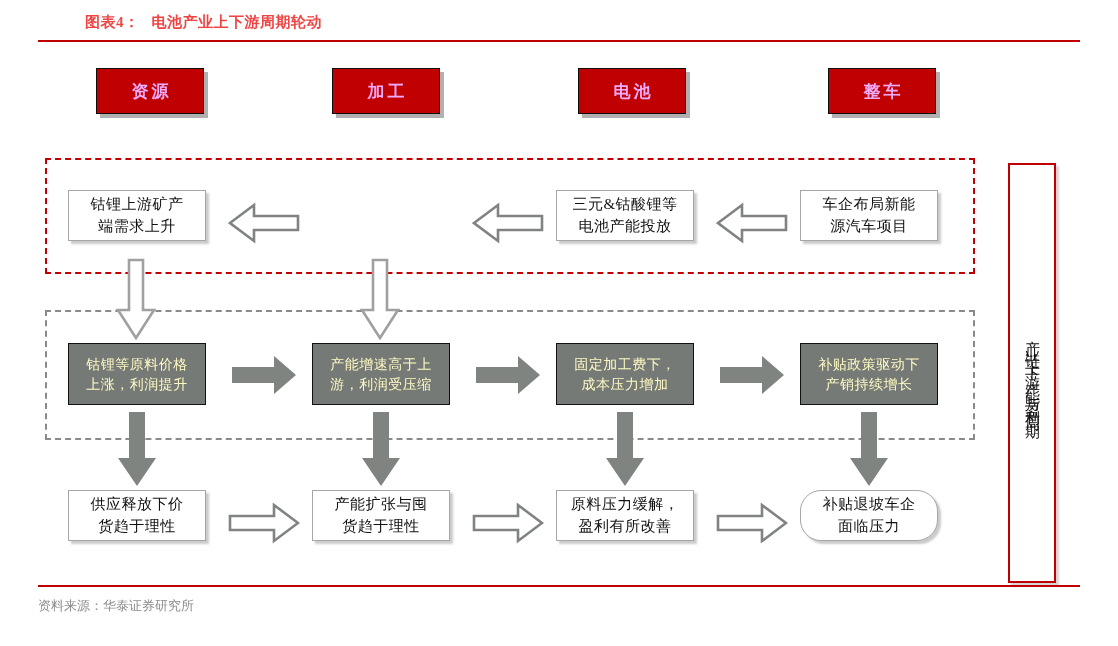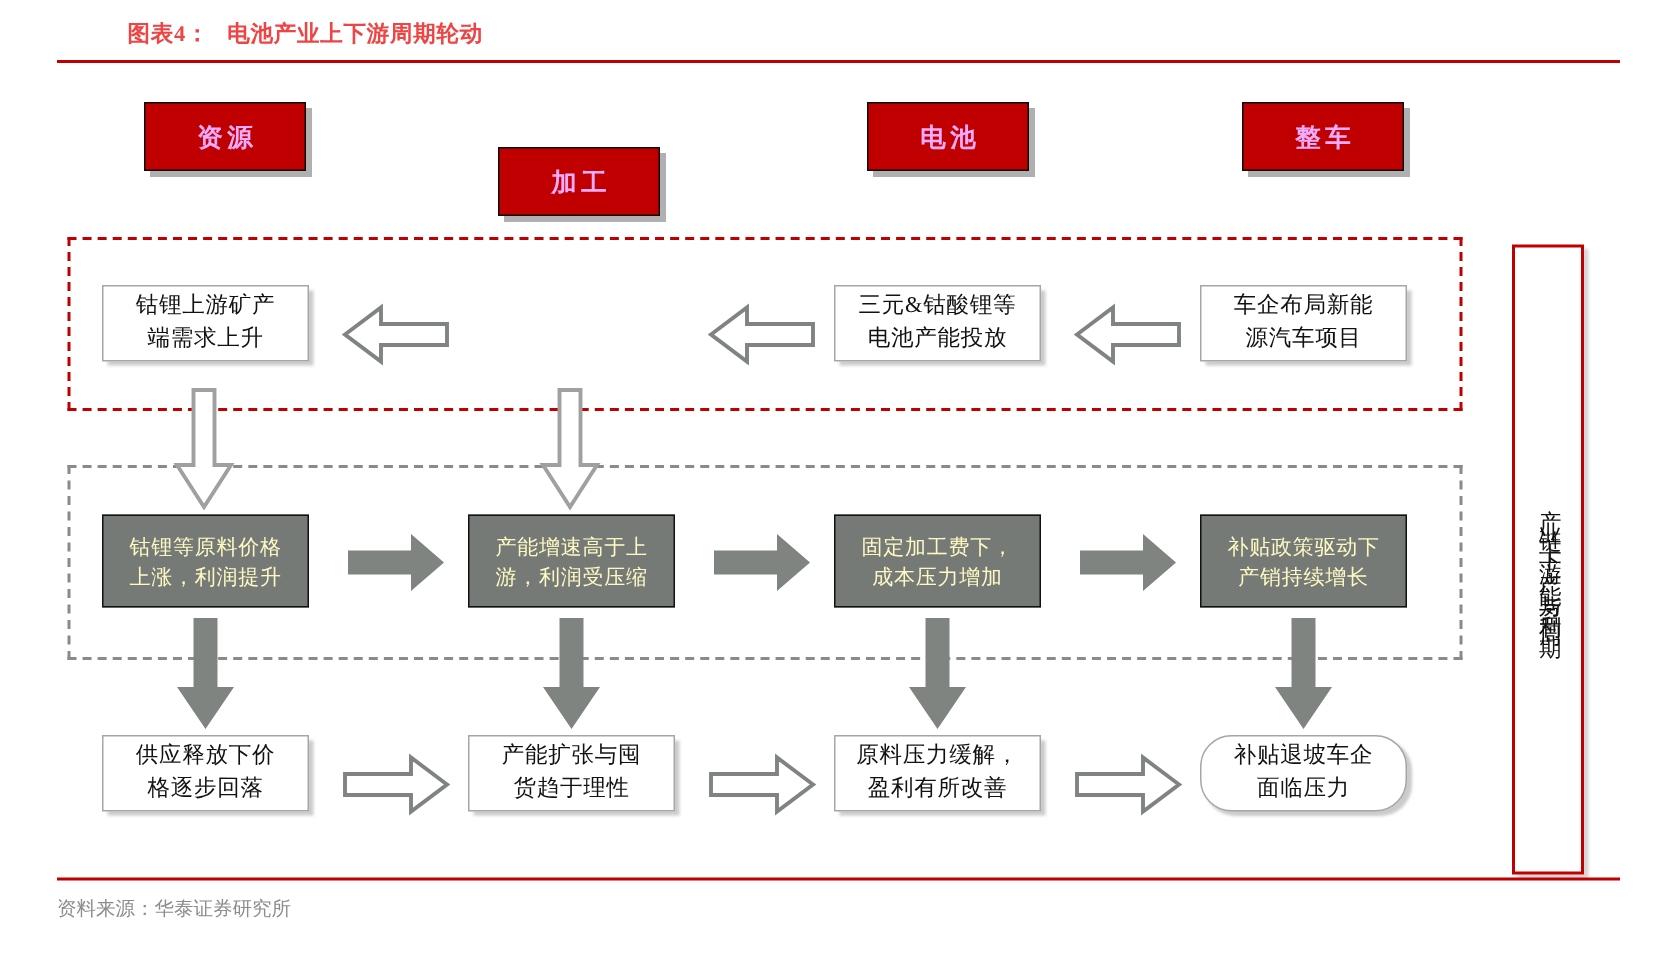--- a/index.html
+++ b/index.html
@@ -164,21 +164,21 @@
 <body>
 
 <div id="page">
 
   <div class="fig-title"><span>图表4：</span><span class="gap"></span><span>电池产业上下游周期轮动</span></div>
   <div class="rule-top"></div>
 
   <div class="stage-box" style="left:96px;  top:68px;">
       <span>资源</span>
     </div>
-  <div class="stage-box" style="left:332px; top:68px;margin-top:30px;">
+  <div class="stage-box" style="left:332px; top:68px;">
       <span>加工</span>
     </div>
   <div class="stage-box" style="left:578px; top:68px;">
       <span>电池</span>
     </div>
   <div class="stage-box" style="left:828px; top:68px;">
       <span>整车</span>
     </div>
 
   <div class="frame-red"></div>
@@ -258,21 +258,21 @@
         <polygon points="14,2 30,2 30,48 41,48 22,76 3,48 14,48" fill="#7f8480"></polygon>
       </svg>
   </div>
   <div class="arrow" style="left:847px; top:410px;">
     <svg width="44" height="78" viewBox="0 0 44 78">
         <polygon points="14,2 30,2 30,48 41,48 22,76 3,48 14,48" fill="#7f8480"></polygon>
       </svg>
   </div>
 
   <div class="node white" style="left:68px;  top:490px;"><span>供应释放下价
-格逐步回落</span></div>
+货趋于理性</span></div>
   <div class="node white" style="left:312px; top:490px;"><span>产能扩张与囤
 货趋于理性</span></div>
   <div class="node white" style="left:556px; top:490px;"><span>原料压力缓解，
 盈利有所改善</span></div>
   <div class="node white" style="left:800px; top:490px;border-radius:21px;"><span>补贴退坡车企
 面临压力</span></div>
 
   <div class="arrow" style="left:228px; top:500px;">
     <svg width="72" height="46" viewBox="0 0 72 46">
         <polygon points="70,23 46,5 46,16 2,16 2,30 46,30 46,41" fill="#ffffff" stroke="#7f8480" stroke-width="2.6" stroke-linejoin="miter"></polygon>

